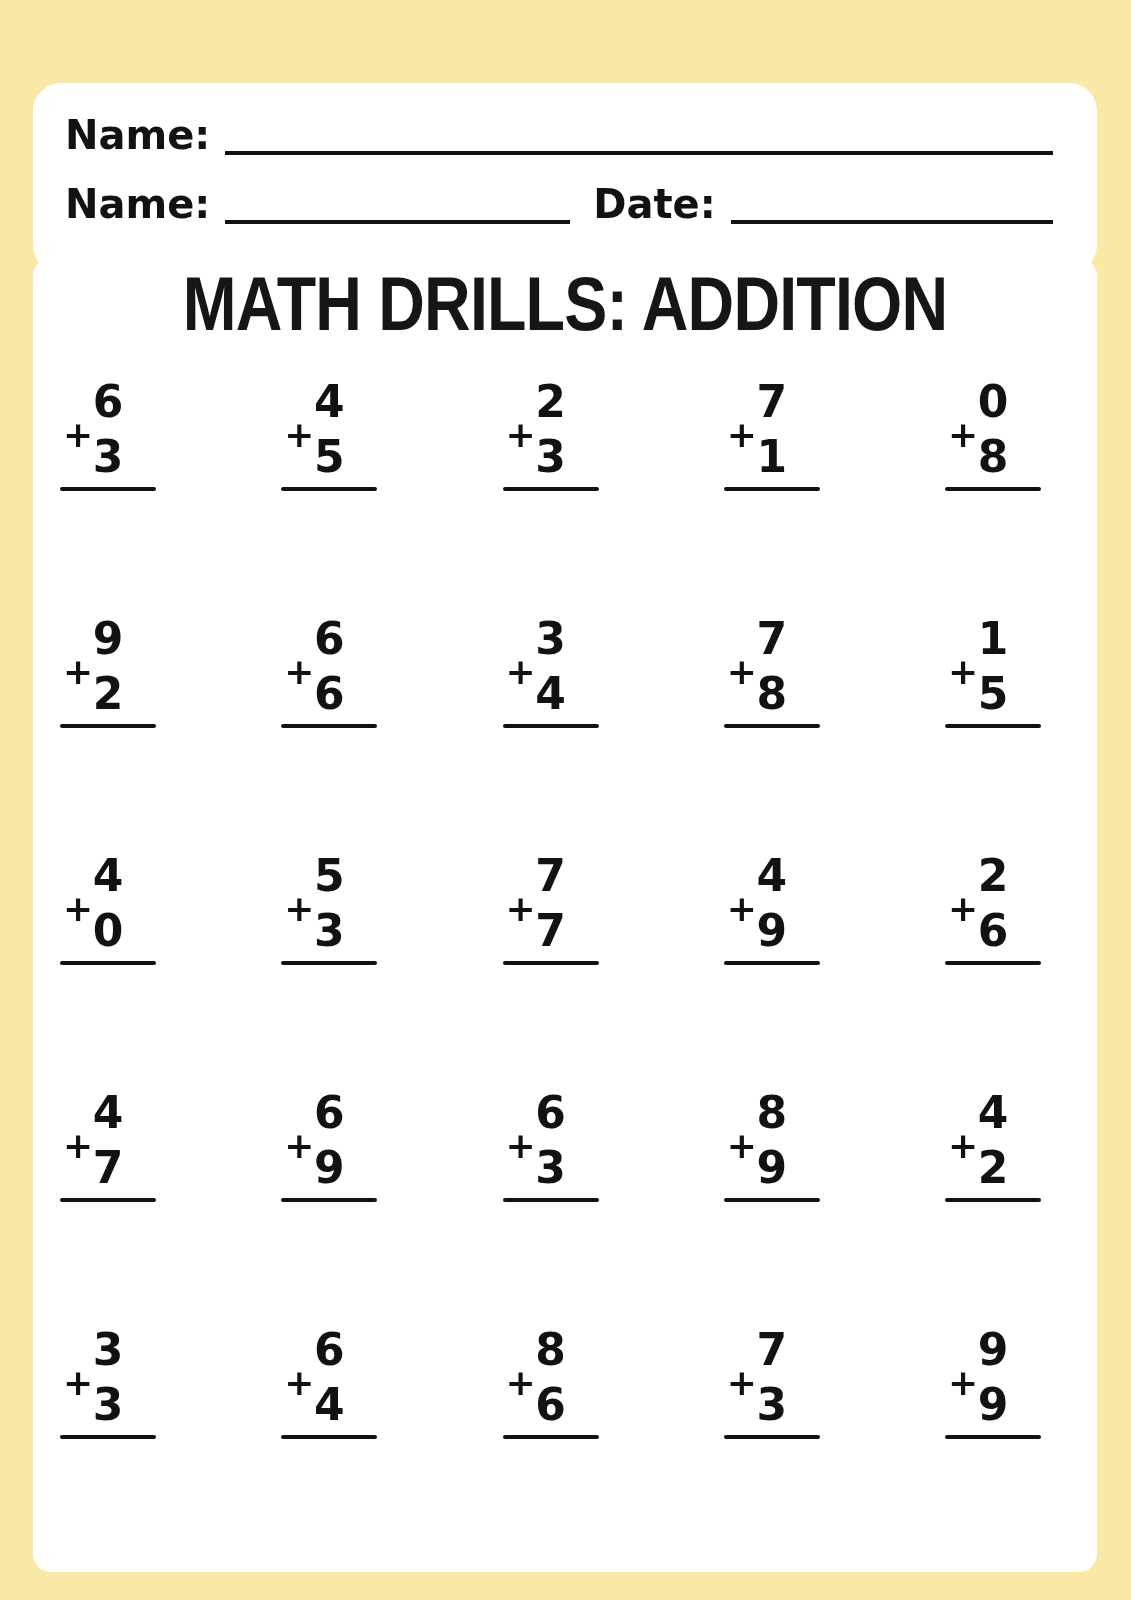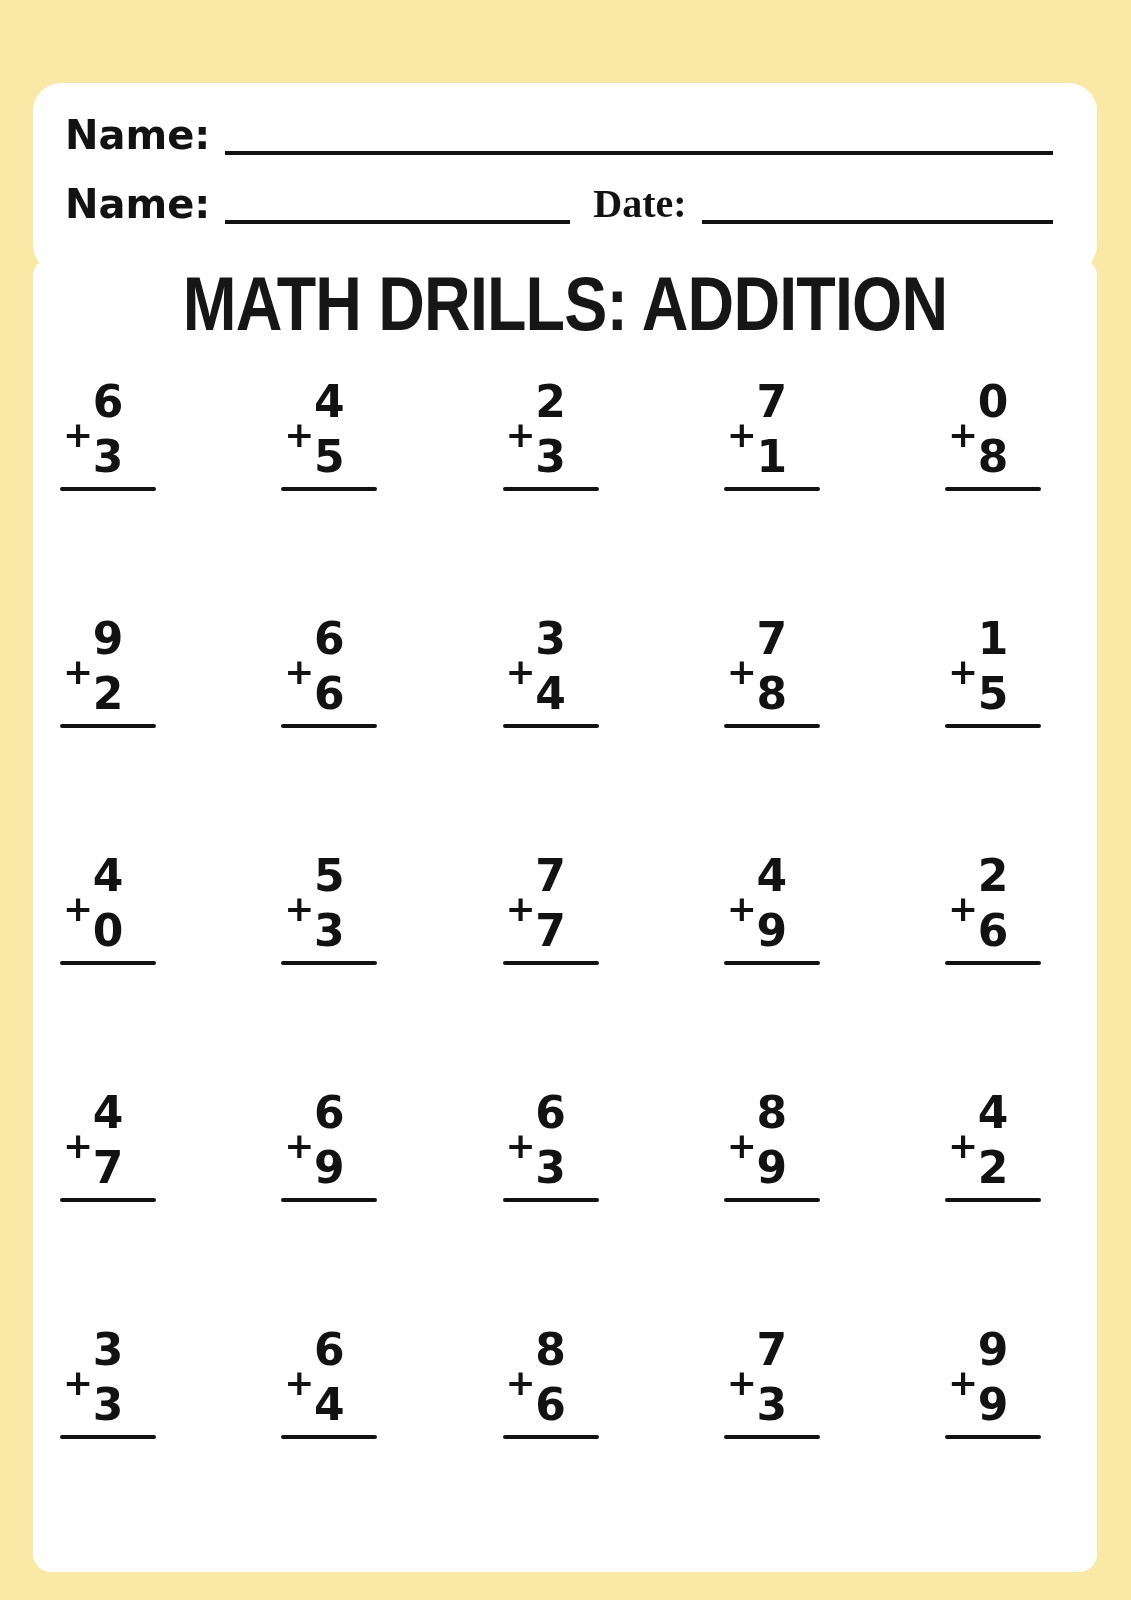--- a/index.html
+++ b/index.html
@@ -36,21 +36,21 @@
     letter-spacing: 0px;
     white-space: nowrap;
   }
   .fill-line {
     border-bottom: 4px solid #121212;
     height: 8px;
     margin-left: 15px;
   }
   .fill-line.grow { flex: 1; }
   .fill-line.class-line { width: 345px; }
-  .date-label { margin-left: 23px; font-family: Liberation Serif, serif; }
+  .date-label { margin-left: 23px; }
 
   
   .worksheet-panel {
     position: absolute;
     left: 33px; top: 258px;
     width: 1064px; height: 1314px;
     background: #FFFFFF;
     border-radius: 18px;
     overflow: hidden;
   }

